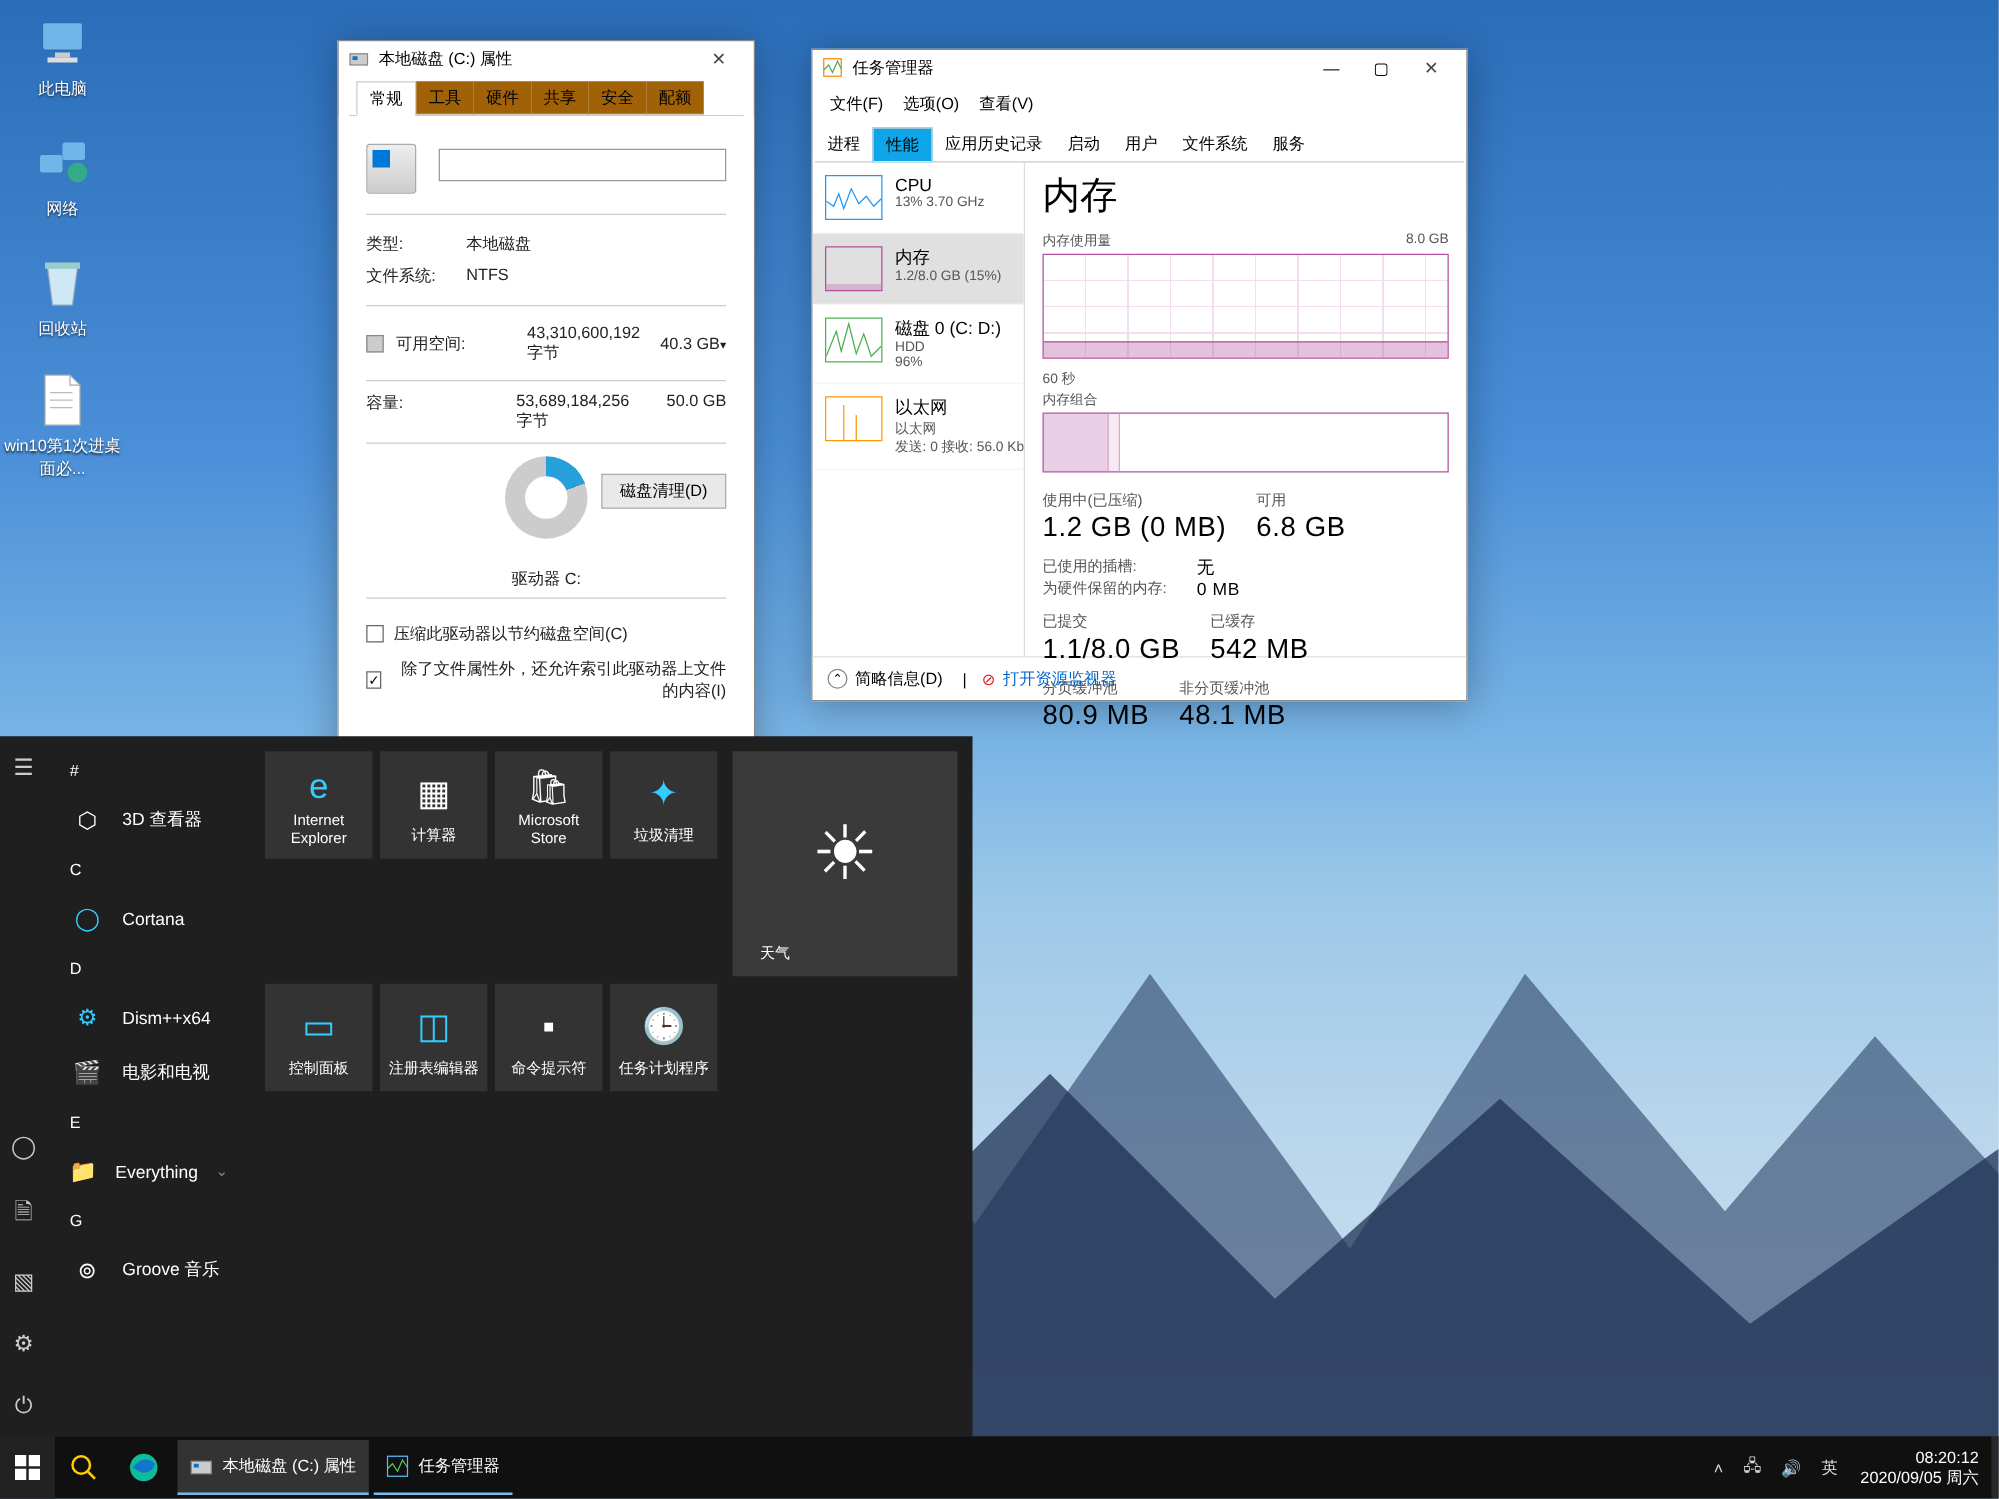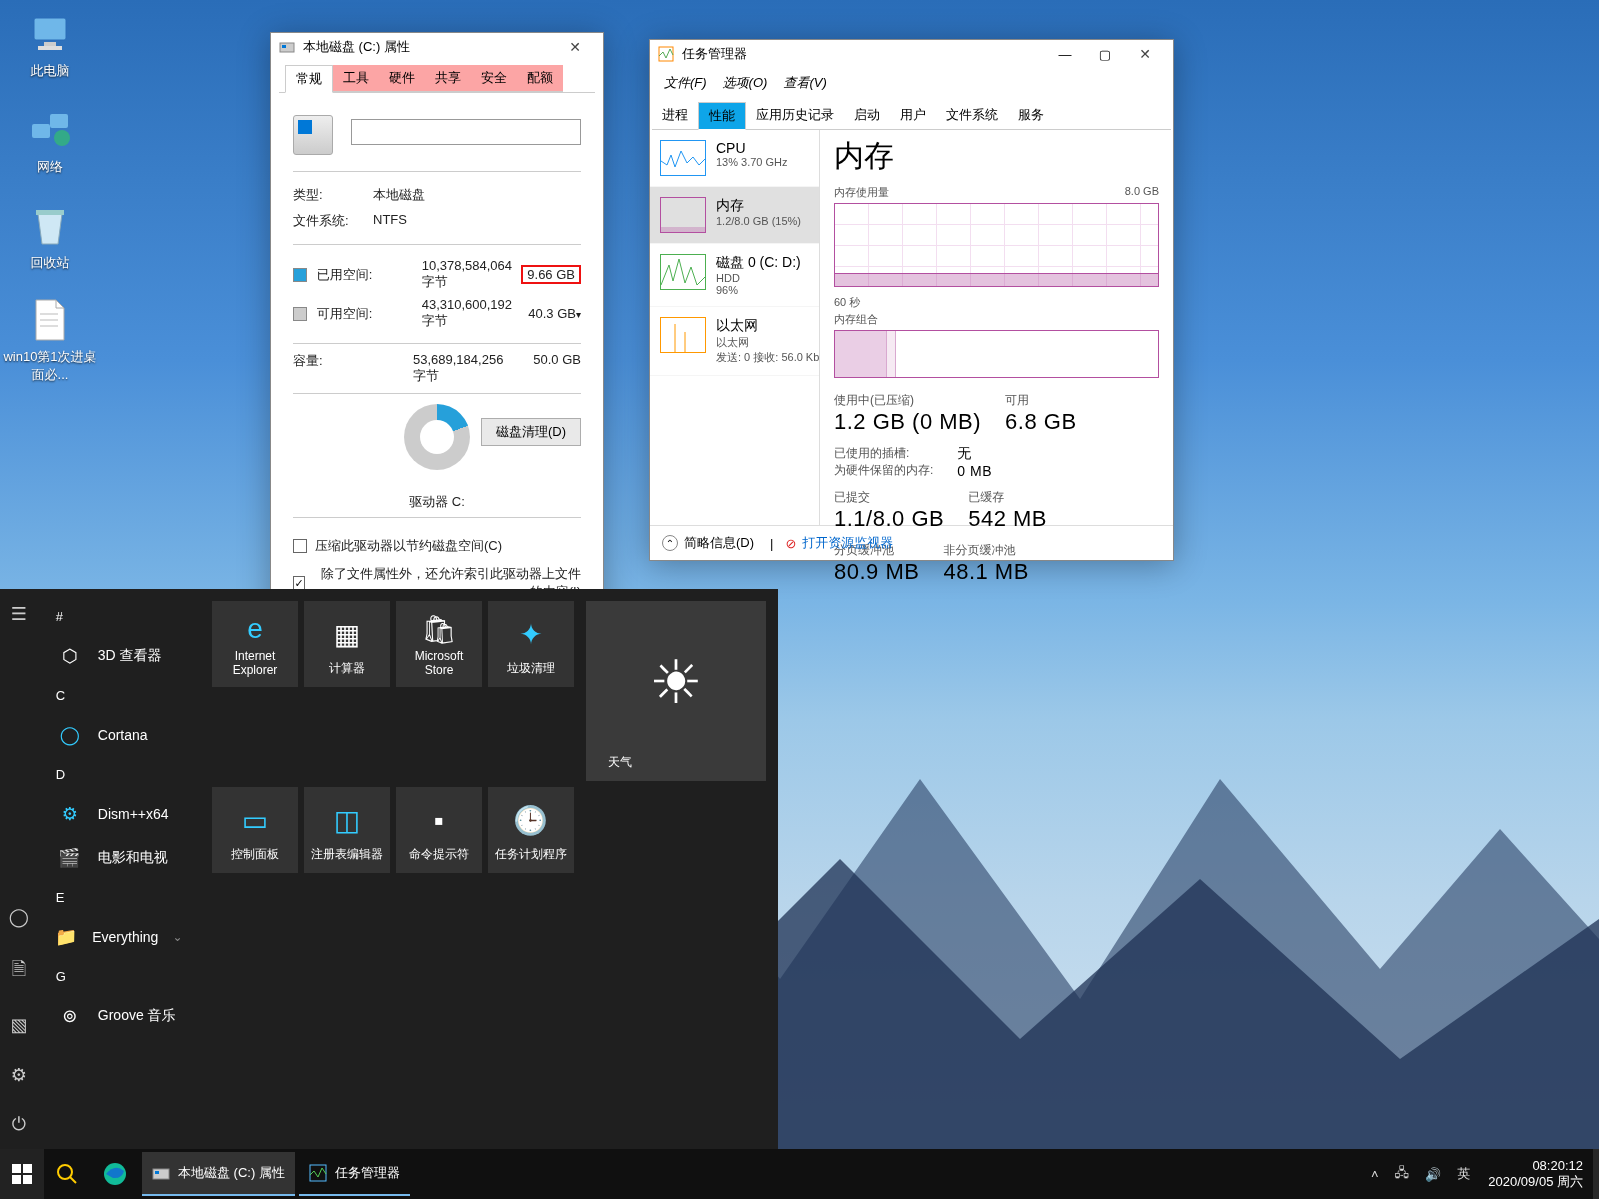--- a/index.html
+++ b/index.html
@@ -7,21 +7,21 @@
 .mountains{position:absolute;left:0;right:0;bottom:0;height:700px;}
 .mountains svg{width:100%;height:100%;display:block;}
 .icon-shell{position:absolute;display:flex;flex-direction:column;align-items:center;color:#fff;font-size:13px;text-align:center;width:100px;text-shadow:0 1px 2px rgba(0,0,0,.8);}
 .icon-shell .ic{width:48px;height:48px;display:flex;align-items:center;justify-content:center;margin-bottom:4px;}
 .win-dialog{position:absolute;background:#fff;border:1px solid #888;box-shadow:0 4px 30px rgba(0,0,0,.3);font-size:13px;color:#000;}
 .title-bar{display:flex;align-items:center;padding:5px 8px;font-size:13px;}
 .title-bar .wicon{width:16px;height:16px;margin-right:8px;display:flex;}
 .title-bar .ttl{flex:1;}
 .title-bar .close{width:40px;text-align:center;font-size:14px;color:#444;}
 .tabs{display:flex;border-bottom:1px solid #ccc;padding:0 6px;margin:4px 8px 0;}
-.tabs .tab{padding:4px 10px;font-size:13px;background:#fca5a5;border-bottom:1px solid #ccc;}
+.tabs .tab{padding:4px 10px;font-size:13px;background:#a16207;border-bottom:1px solid #ccc;}
 .tabs .tab.active{background:#fff;border:1px solid #ccc;border-bottom:1px solid #fff;margin-bottom:-1px;}
 .props-body{padding:16px 22px 10px;color:#222;background:#fff;}
 .drive-head{display:flex;align-items:flex-start;padding:6px 0 16px;border-bottom:1px solid #ccc;margin-bottom:10px;}
 .drive-head .dicon{width:40px;height:40px;background:linear-gradient(#eee,#ccc);border:1px solid #aaa;border-radius:3px;margin-right:18px;position:relative;}
 .drive-head .dicon:before{content:"";position:absolute;left:4px;top:4px;width:14px;height:14px;background:#0078d7;}
 .drive-head .lbl-box{flex:1;border:1px solid #999;height:26px;margin-top:4px;}
 .kv-row{display:flex;padding:4px 0;font-size:13px;}
 .kv-row .k{width:80px;}
 .space-sect{border-top:1px solid #ccc;border-bottom:1px solid #ccc;padding:10px 0;margin-top:10px;}
 .space-row{display:flex;align-items:center;padding:3px 0;font-size:13px;}
@@ -62,21 +62,21 @@
 .comp-chart .seg{height:100%;border-right:1px solid #d9a9d0;background:rgba(179,79,160,.28);}
 .stats-grid{display:flex;flex-wrap:wrap;gap:0 24px;margin-top:14px;}
 .stat{margin-bottom:10px;}
 .stat .sl{font-size:12px;color:#555;}
 .stat .sv{font-size:22px;letter-spacing:.5px;}
 .stat.small .sv{font-size:14px;font-weight:400;}
 .tm-footer{display:flex;align-items:center;gap:6px;padding:8px 12px;border-top:1px solid #ddd;font-size:13px;}
 .tm-footer .circ{width:16px;height:16px;border:1px solid #888;border-radius:50%;display:flex;align-items:center;justify-content:center;font-size:10px;}
 .tm-footer .link{color:#0066cc;}
 .tm-menu{display:flex;gap:4px;padding:4px 8px;font-size:13px;}
-.tm-menu span{padding:2px 6px;font-style:italic;}
+.tm-menu span{padding:2px 6px;}
 .tm-tabs{display:flex;border-bottom:1px solid #ccc;margin:4px 2px 0;}
 .tm-tabs .tab{padding:4px 10px;font-size:13px;}
 .tm-tabs .tab.active{border:1px solid #ccc;border-bottom:1px solid #fff;margin-bottom:-1px;background:#0ea5e9;}
 .start-menu{position:absolute;left:0;bottom:50px;width:778px;height:560px;background:#1f1f1f;color:#fff;display:flex;}
 .sm-rail{width:52px;display:flex;flex-direction:column;align-items:center;padding:14px 0;gap:28px;color:#ccc;font-size:18px;}
 .sm-rail .spacer{flex:1;}
 .sm-apps{width:220px;padding:10px 4px;font-size:14px;overflow:hidden;}
 .sm-apps .letter{color:#fff;padding:10px 14px;font-size:13px;}
 .sm-apps .app-row{display:flex;align-items:center;gap:14px;padding:8px 14px;}
 .sm-apps .app-row .aicon{width:28px;height:28px;display:flex;align-items:center;justify-content:center;font-size:18px;}
@@ -175,26 +175,20 @@
    <div class="kv-row">
         <div class="k">类型:</div>
         <div>本地磁盘</div>
       </div>
    <div class="kv-row">
         <div class="k">文件系统:</div>
         <div>NTFS</div>
       </div>
    <div class="space-sect">
      <div class="space-row">
-       <div class="swatch" style="background:#26a0da"></div>
-       <div class="slabel">已用空间:</div>
-       <div class="bytes">10,378,584,064 字节</div>
-       <div class="gb"><span class="highlight-box">9.66 GB</span></div>
-     </div>
-     <div class="space-row">
        <div class="swatch" style="background:#ccc"></div>
        <div class="slabel">可用空间:</div>
        <div class="bytes">43,310,600,192 字节</div>
        <div class="gb"><span>40.3 GB</span><span style="font-size:10px">▾</span></div>
      </div>
    </div>
    <div class="capacity-row">
      <div class="k">容量:</div>
      <div class="bytes">53,689,184,256 字节</div>
      <div class="gb">50.0 GB</div>

